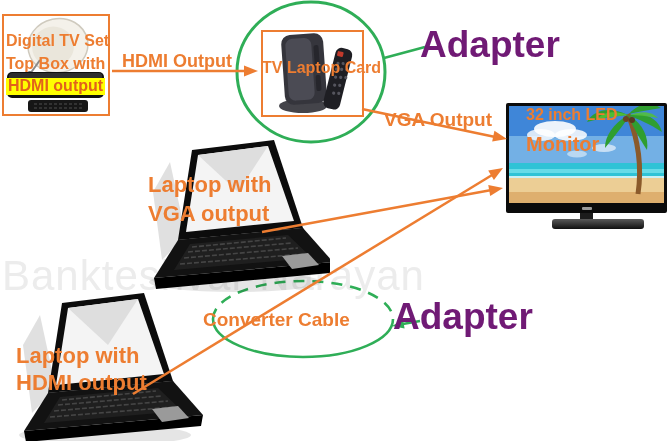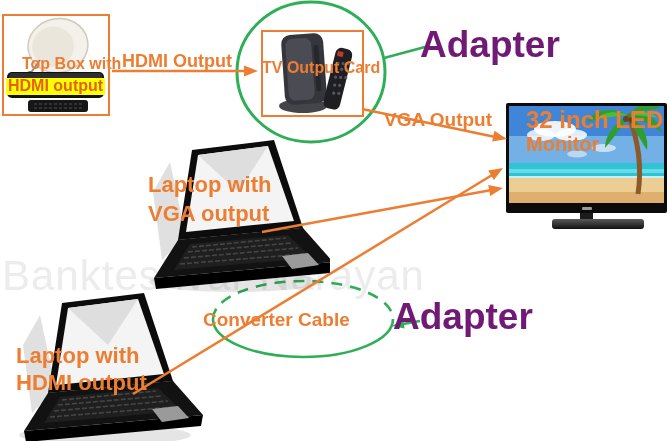--- a/index.html
+++ b/index.html
@@ -61,21 +61,22 @@
         <rect x="72" y="64" width="18" height="7" rx="1" fill="#1f3a1f"></rect>
         <circle cx="12" cy="70" r="2" fill="#3fae4a"></circle>
       </g>
       <g>
         <rect x="24" y="84" width="60" height="12" rx="3" fill="#161616"></rect>
         <line x1="30" y1="88" x2="78" y2="88" stroke="#3d3d3d" stroke-width="1.5" stroke-dasharray="3 2"></line>
         <line x1="30" y1="92" x2="78" y2="92" stroke="#3d3d3d" stroke-width="1.5" stroke-dasharray="3 2"></line>
       </g>
     </svg>
   </div>
-  <div class="lbl z4" style="left:6px;top:56px;font-size:16px;margin-left:16px;">Top Box with</div>
+  <div class="lbl z4" style="left:6px;top:33px;font-size:16px;">Digital TV Set</div>
+  <div class="lbl z4" style="left:6px;top:56px;font-size:16px;">Top Box with</div>
   <div class="lbl z4 chip" style="left:6px;top:78px;font-size:16px;">HDMI output</div>
 
   <div class="frame-orange z2" style="left:261px;top:30px;width:103px;height:87px;">
     <svg width="99" height="83" viewBox="0 0 99 83">
       <ellipse cx="40" cy="74" rx="24" ry="7" fill="#44444a"></ellipse>
       <g transform="rotate(-4 41 37)">
         <rect x="20" y="2" width="42" height="70" rx="9" fill="#35353c"></rect>
         <rect x="24" y="6" width="26" height="62" rx="7" fill="#4b4b54"></rect>
         <rect x="52" y="14" width="5" height="26" rx="2" fill="#26262c"></rect>
         <rect x="52" y="44" width="5" height="16" rx="2" fill="#26262c"></rect>
@@ -92,21 +93,21 @@
         <circle cx="72" cy="46" r="1.6" fill="#55555e"></circle>
           <circle cx="77" cy="45" r="1.6" fill="#55555e"></circle>
           <circle cx="82" cy="44" r="1.6" fill="#55555e"></circle>
         <circle cx="73" cy="54" r="1.6" fill="#55555e"></circle>
           <circle cx="78" cy="53" r="1.6" fill="#55555e"></circle>
         <circle cx="74" cy="62" r="1.6" fill="#55555e"></circle>
           <circle cx="79" cy="61" r="1.6" fill="#55555e"></circle>
       </g>
     </svg>
   </div>
-  <div class="lbl z4" style="left:262px;top:60px;width:100px;text-align:center;font-size:16px;">TV Output Card</div>
+  <div class="lbl z4" style="left:262px;top:60px;width:100px;text-align:center;font-size:16px;">TV Laptop Card</div>
 
   <div class="monitor">
     <svg class="monitor-screen" width="155" height="97" viewBox="0 0 155 97">
       <rect x="0" y="0" width="155" height="62" fill="#3f86d8"></rect>
       <rect x="0" y="30" width="155" height="32" fill="#9fd4f0" opacity="0.55"></rect>
       <g fill="#ffffff">
         <ellipse cx="46" cy="23" rx="21" ry="8" opacity="0.9"></ellipse>
         <ellipse cx="62" cy="29" rx="16" ry="6" opacity="0.85"></ellipse>
         <ellipse cx="32" cy="29" rx="14" ry="6" opacity="0.8"></ellipse>
         <ellipse cx="95" cy="42" rx="12" ry="4" opacity="0.6"></ellipse>
@@ -131,21 +132,21 @@
           <path d="M121,9 C133,4 144,6 149,12 C138,10 128,9 121,9 Z"></path>
         </g>
         <circle cx="117" cy="13" r="3" fill="#6b4423"></circle>
         <circle cx="123" cy="14" r="3" fill="#5a3a1e"></circle>
       </g>
     </svg>
     <div class="monitor-logo"></div>
   </div>
   <div class="stand-neck"></div>
   <div class="stand-base"></div>
-  <div class="lbl z4" style="left:526px;top:107px;font-size:24px;">32 inch LED</div>
+  <div class="lbl z4" style="left:526px;top:107px;font-size:16px;">32 inch LED</div>
   <div class="lbl z4" style="left:526px;top:134px;font-size:20px;text-align:center;">Monitor</div>
 
   <svg class="abs z2" style="left:140px;top:140px;" width="190" height="160" viewBox="0 0 190 160">
     <polygon points="30,22 46,96 22,120 13,52" fill="#000" opacity="0.12"></polygon>
     <ellipse cx="95" cy="142" rx="86" ry="10" fill="#000" opacity="0.10"></ellipse>
     <polygon points="52,10 134,0 163,88 38,100" fill="#0c0c0c"></polygon>
     <polygon points="58,15 128,6 154,81 46,92" fill="#f4f4f4"></polygon>
     <polygon points="58,15 128,6 98,52" fill="#dedede"></polygon>
     <polygon points="38,100 163,88 165,92 40,104" fill="#2a2a2a"></polygon>
     <polygon points="38,100 163,88 193,122 14,138" fill="#121212"></polygon>

